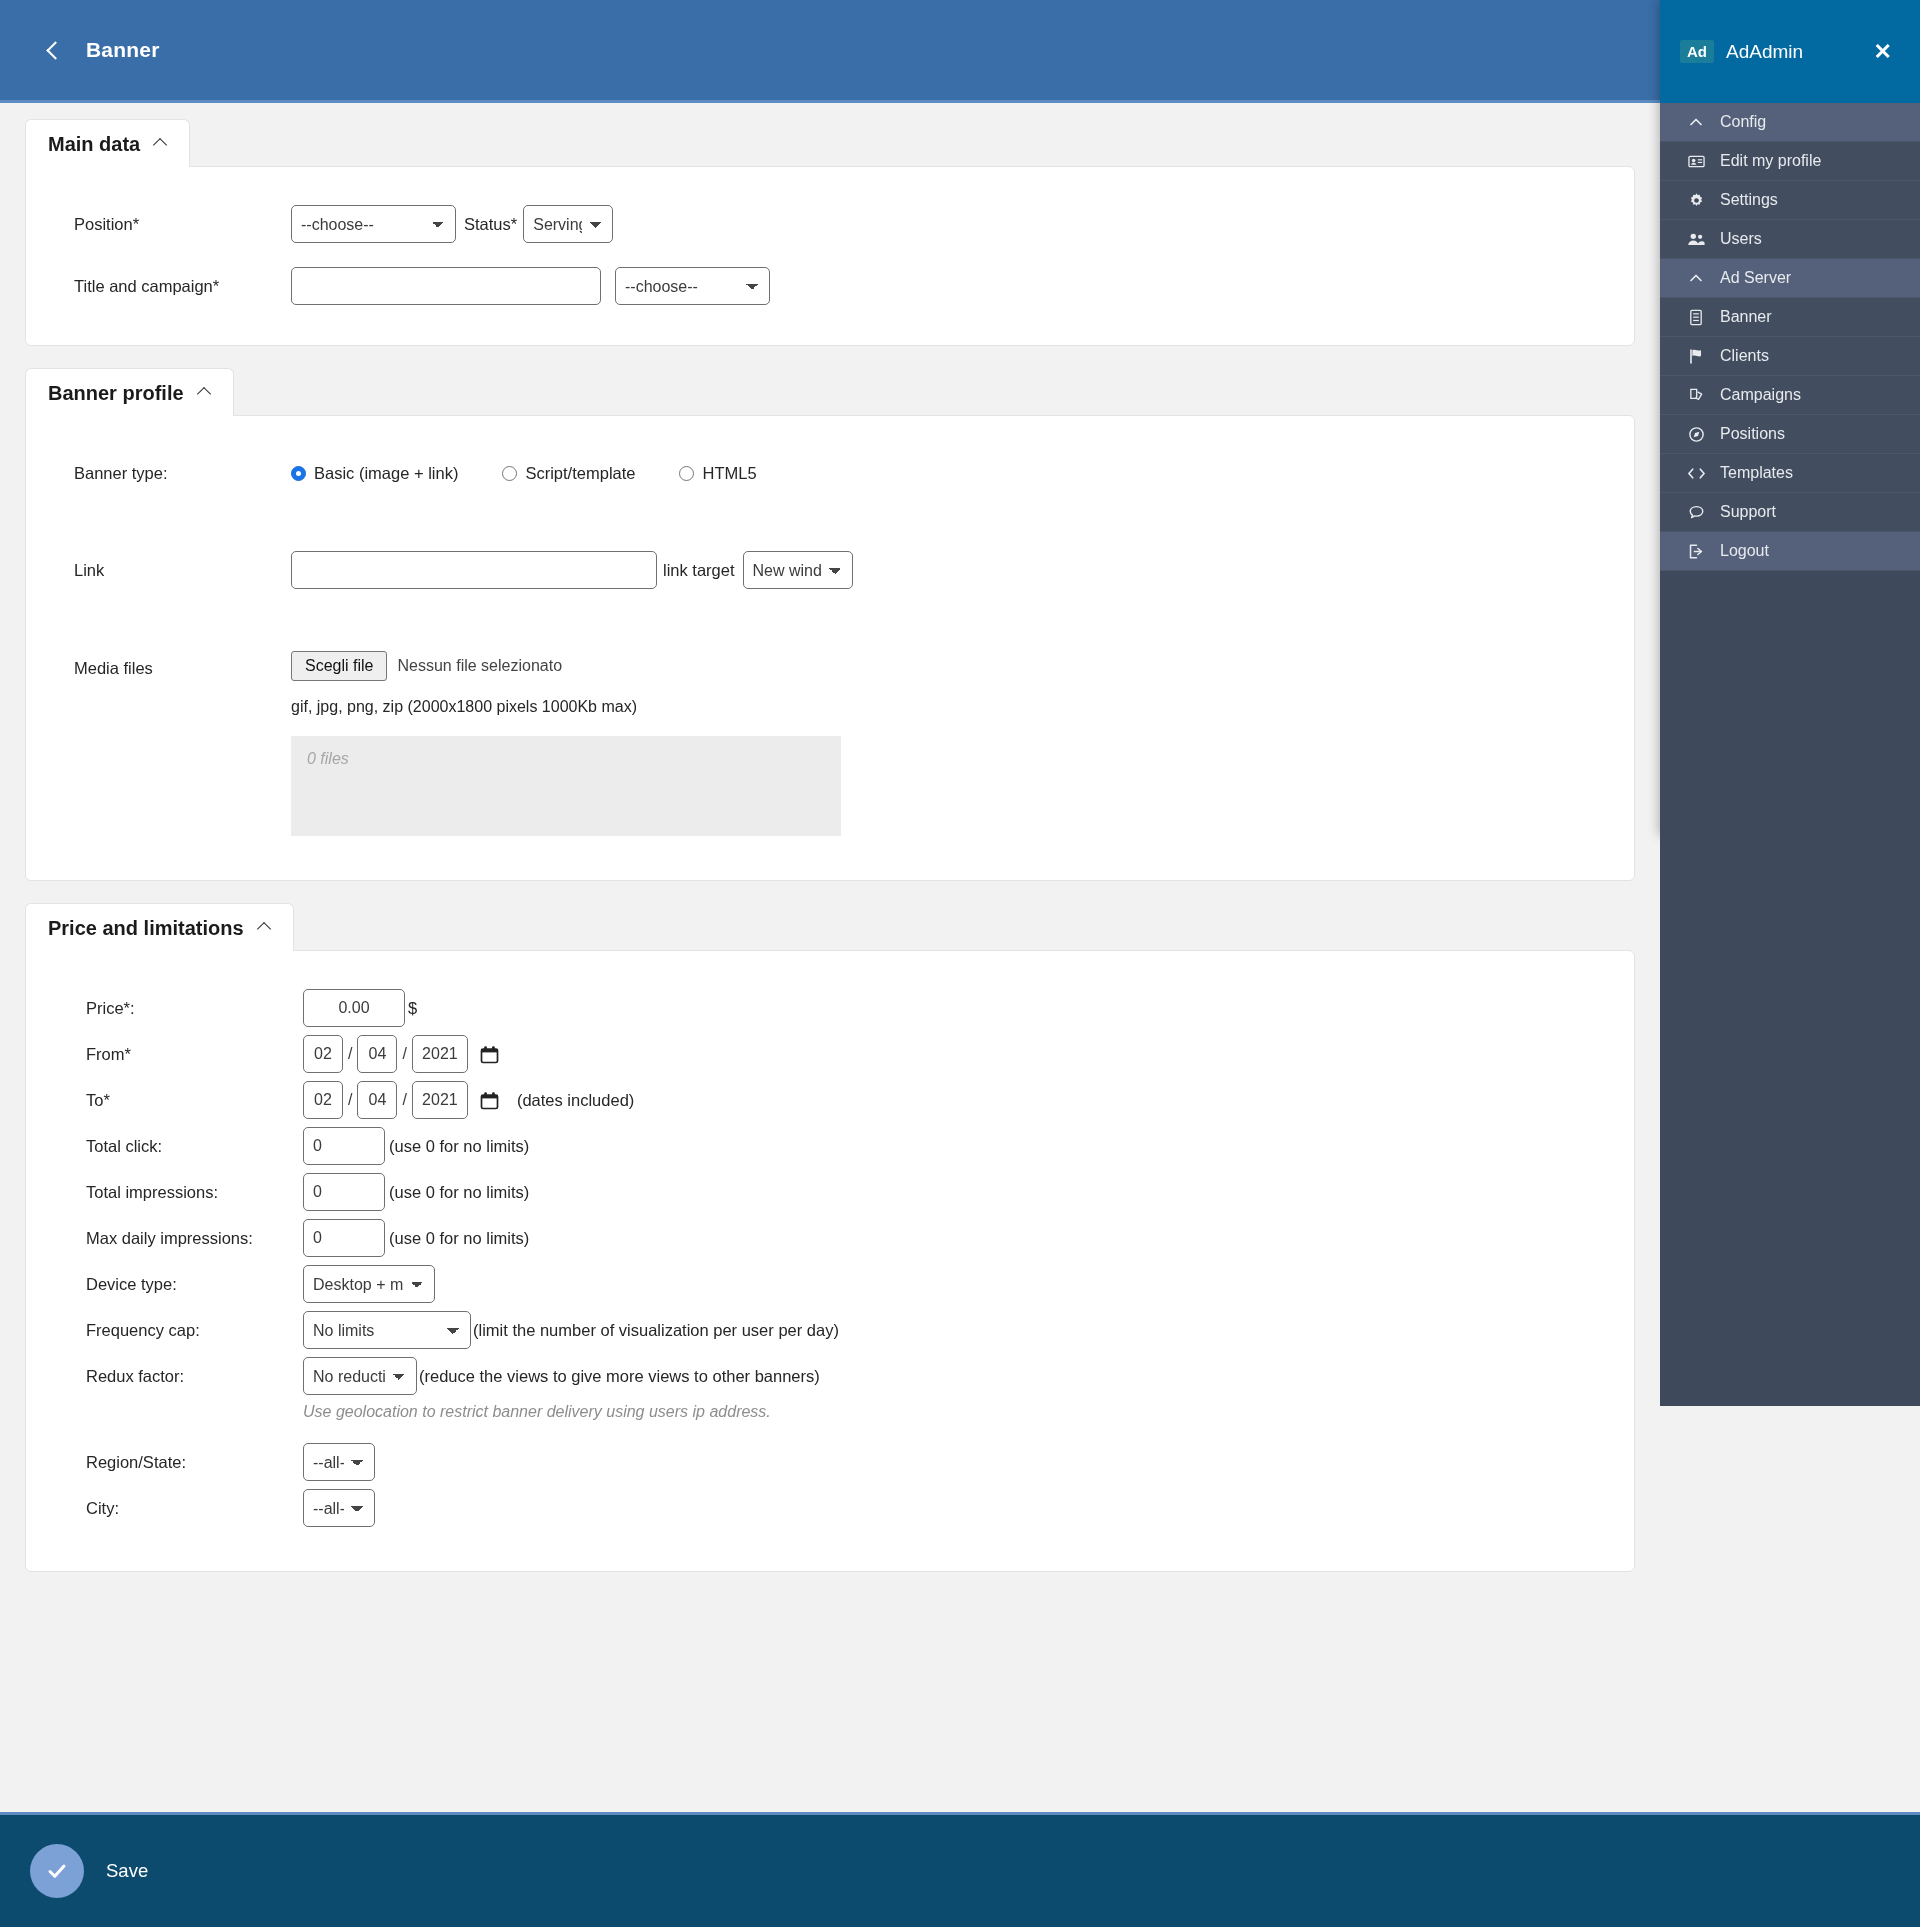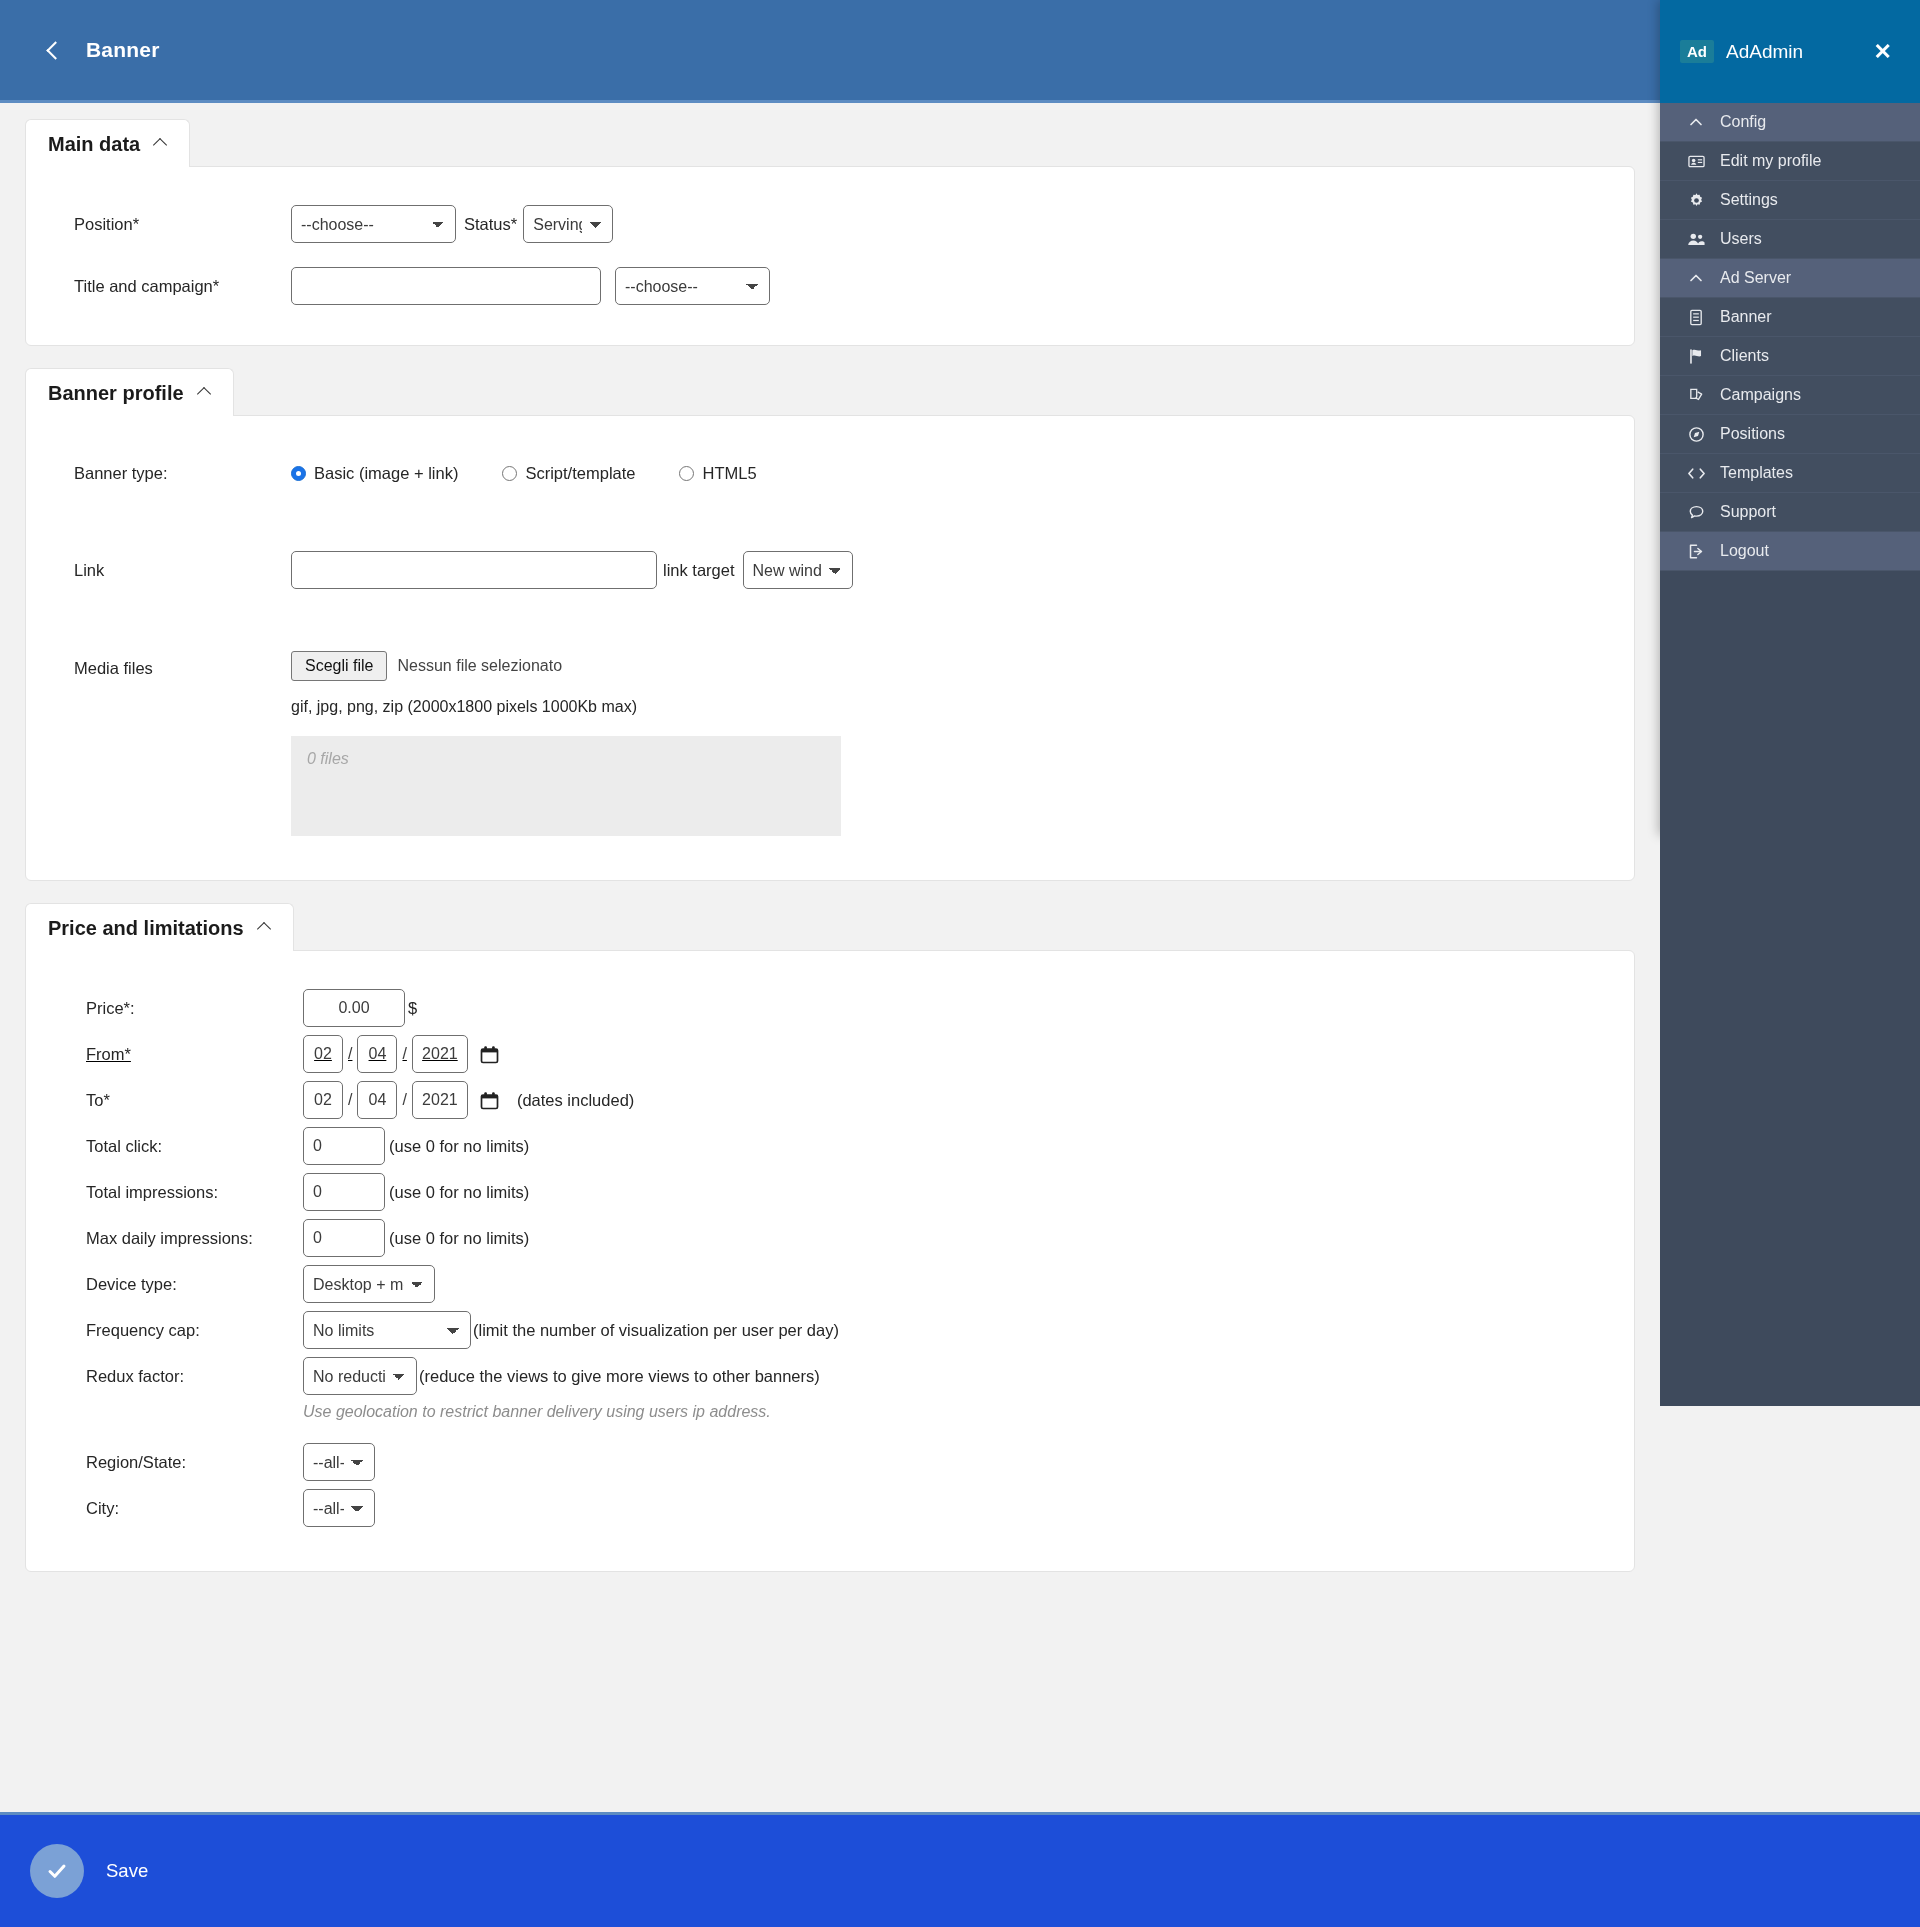--- a/index.html
+++ b/index.html
@@ -127,21 +127,21 @@
   .slash { font-size: 16px; color: #3b3b3b; padding: 0 5px; }
   .cal-icon { width: 19px; height: 19px; margin-left: 12px; position: relative; cursor: pointer; flex: none; }
   .cal-icon svg { display: block; }
 
   .numbox { width: 82px; }
   .pricebox { width: 102px; text-align: center; }
 
   
   .bottombar {
     position: absolute; left: 0; bottom: 0; width: 1920px; height: 115px;
-    background: #1d4ed8;
+    background: #0c4a6e;
     display: flex; align-items: center; padding-left: 30px; gap: 22px;
     border-top: 3px solid #5d8cc2;
   }
   .save-circle {
     width: 54px; height: 54px; border-radius: 50%;
     background: #7ba1d6; display: flex; align-items: center; justify-content: center;
     cursor: pointer; flex: none;
   }
   .save-circle svg { display: block; }
   .save-label { color: #ffffff; font-size: 18.5px; }
@@ -275,21 +275,21 @@
         <span class="caret"></span>
       </div>
       <div class="panel" style="padding:38px 0 44px 12px;">
 
         <div class="row" style="margin-bottom:8px;">
           <div class="lbl">Price*:</div>
           <input type="text" class="pricebox" value="0.00" style="">
           <span class="inline-txt" style="margin-left:3px;">$</span>
         </div>
 
-        <div class="row" style="margin-bottom:8px;text-decoration:underline;">
+        <div class="row" style="margin-bottom:8px;">
           <div class="lbl">From*</div>
           <input type="text" class="datebox" value="02" style="">
           <span class="slash">/</span>
           <input type="text" class="datebox" value="04" style="">
           <span class="slash">/</span>
           <input type="text" class="yearbox" value="2021" style="">
           <span class="cal-icon">
             <svg width="19" height="19" viewBox="0 0 19 19">
               <rect x="1.5" y="4" width="16" height="13.5" rx="1.5" fill="none" stroke="#222" stroke-width="1.7"></rect>
               <rect x="1.5" y="4" width="16" height="3.4" fill="#222"></rect>

